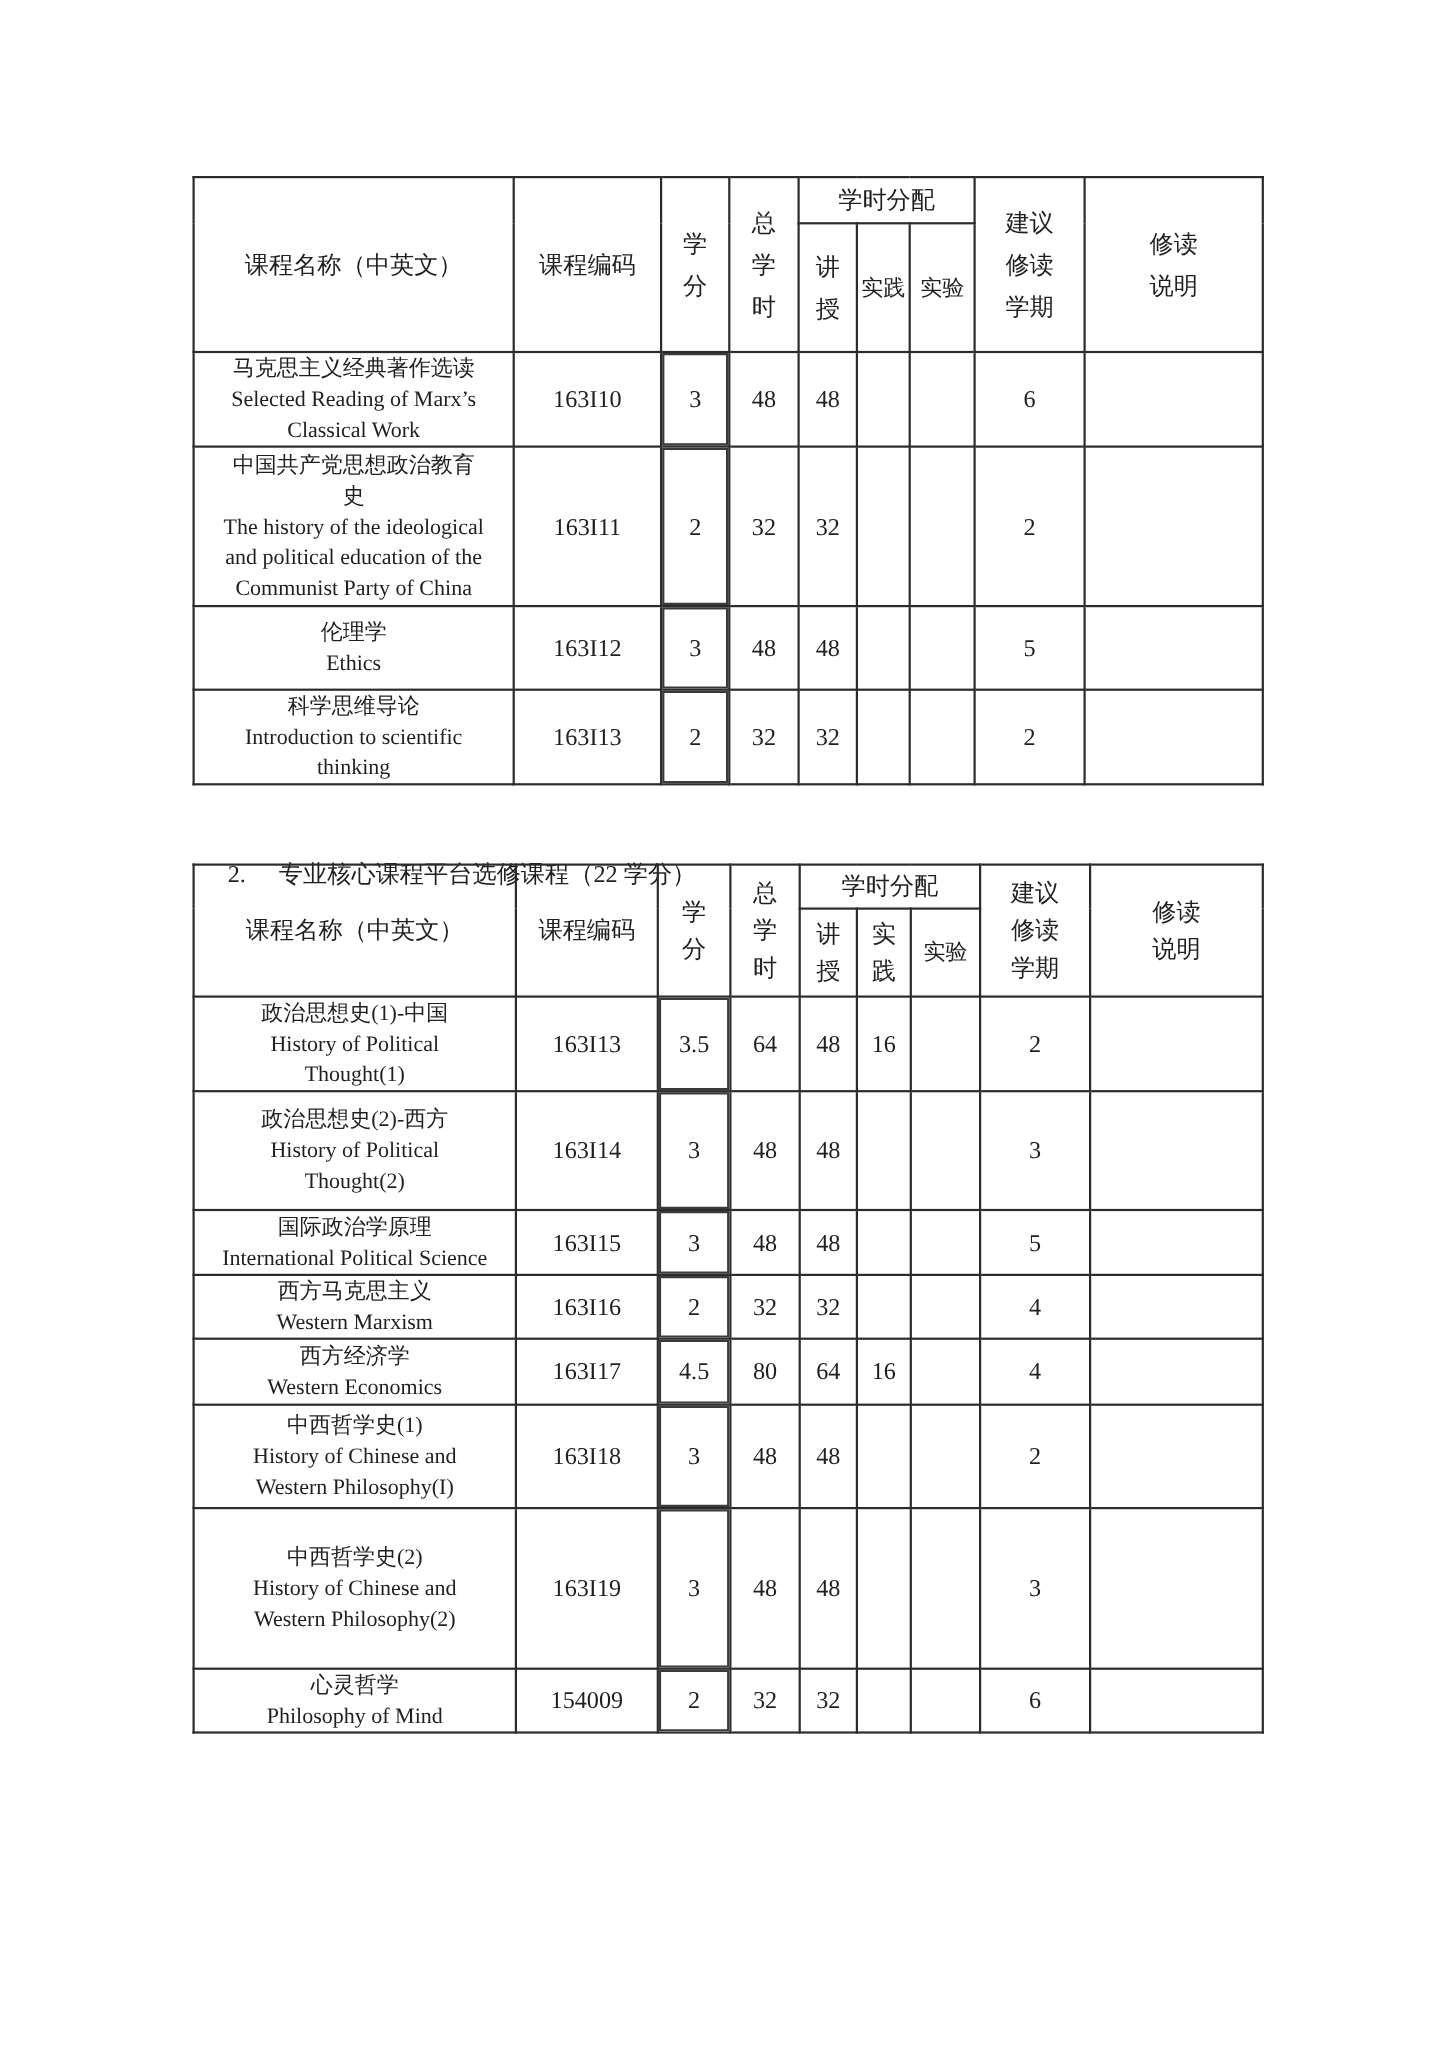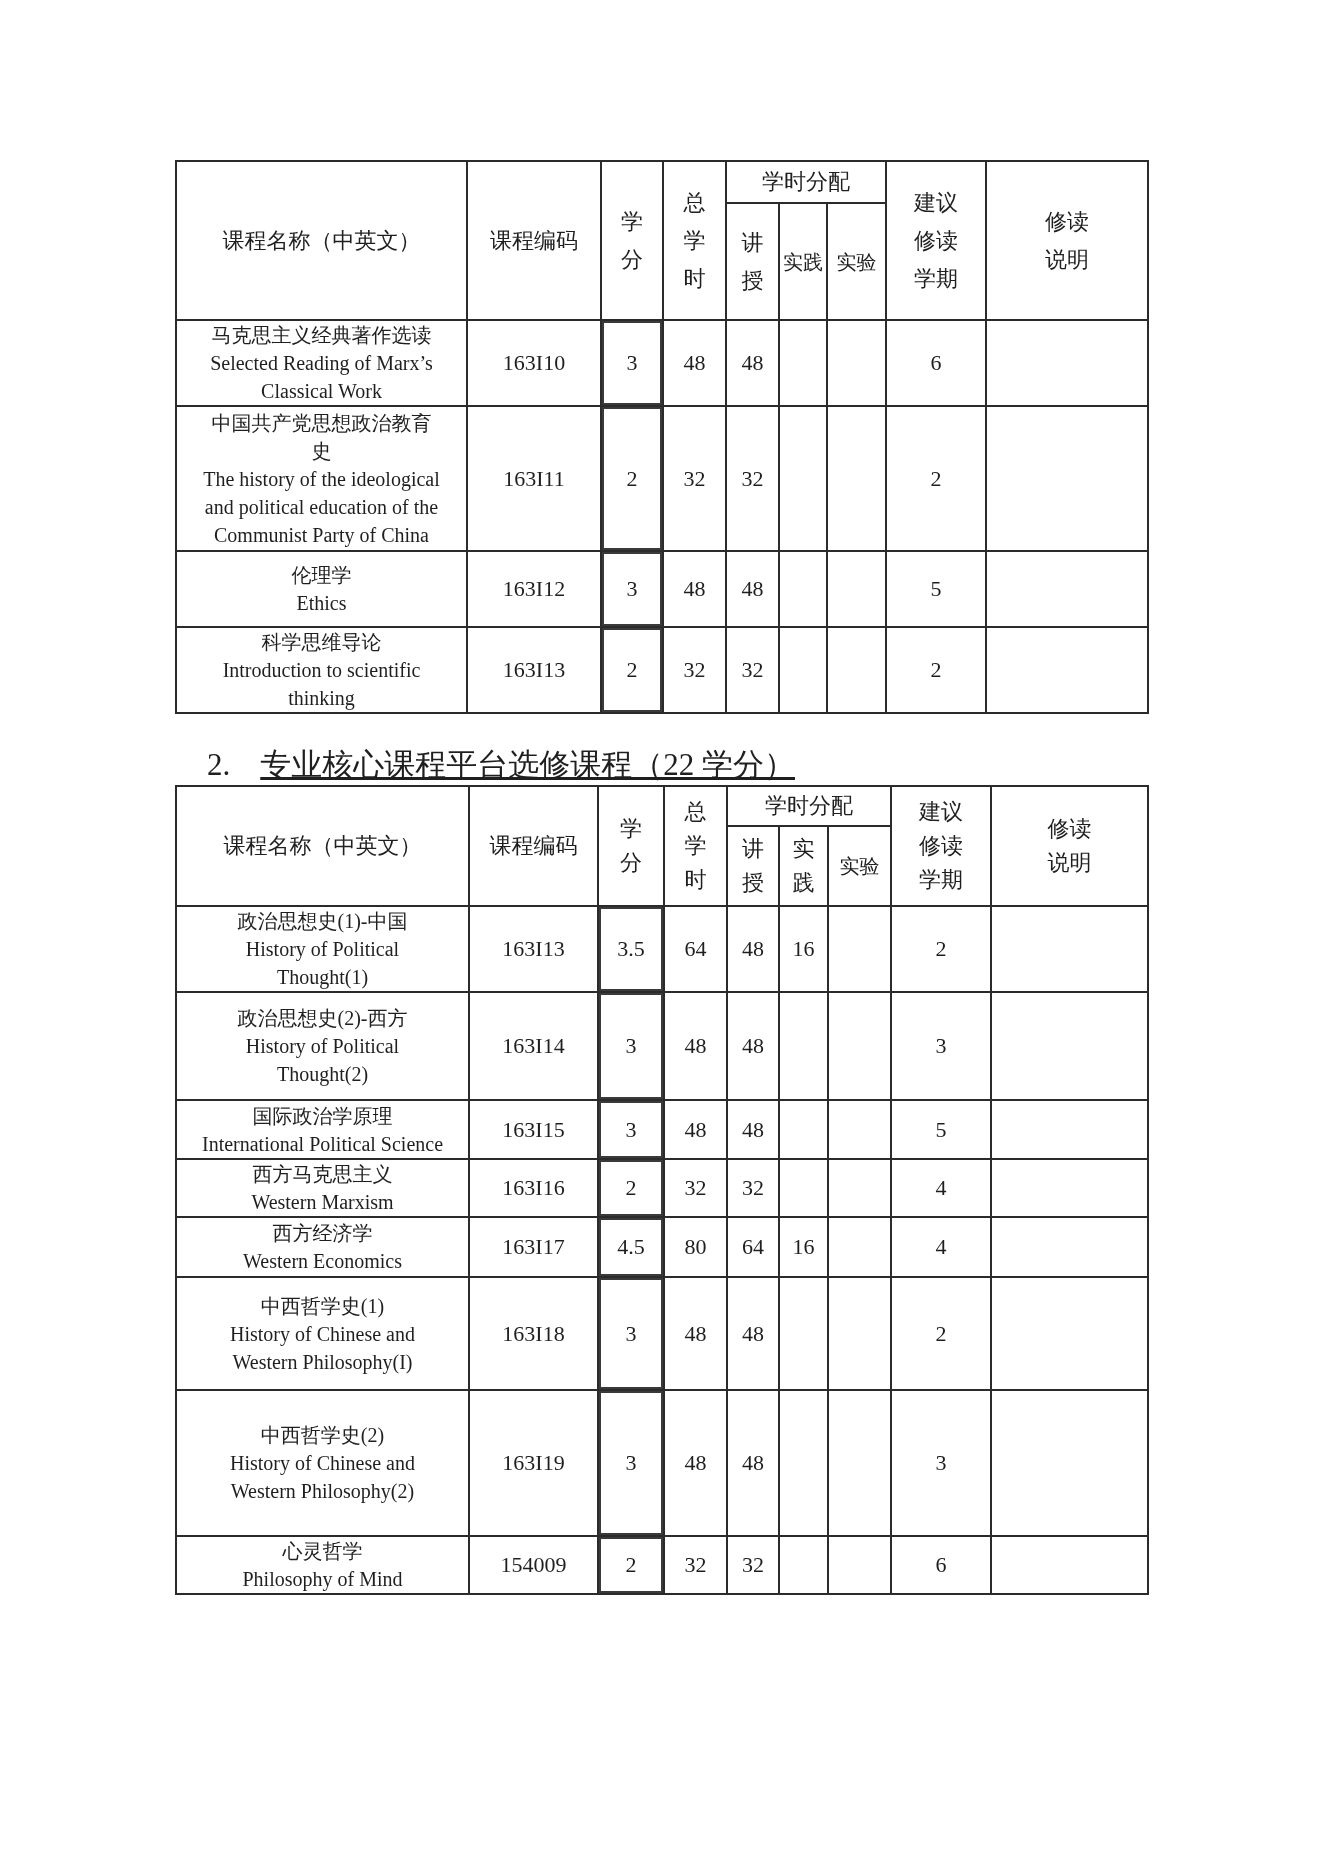--- a/index.html
+++ b/index.html
@@ -30,26 +30,25 @@
   .t2 th { line-height: 34px; }
   .course-table th.alloc { line-height: 1.1; }
   .course-table th.small-h { font-size: 20px; }
   .course-table td { font-size: 22px; line-height: 28px; }
   .course-table td.name { font-size: 20px; }
   .course-table td.credit { box-shadow: inset 0 0 0 2px #3a3a3a; }
   .t1 { top: 160px; left: 175px; width: 972px; }
   .t2 { top: 785px; left: 175px; width: 972px; }
   .sec-title {
     position: absolute;
-    top: 750px;
+    top: 780px;
     left: 207px;
-    font-size: 31px;
+    font-size: 22px;
     line-height: 30px;
     white-space: nowrap;
-    text-decoration: underline;
   }
   .sec-title .sec-num { display: inline-block; margin-right: 30px; }
 </style>
 </head>
 <body>
 
 <div class="page">
 
   <table class="course-table t1">
     <colgroup>
@@ -239,21 +238,21 @@
 Western Economics</td>
         <td>163I17</td>
         <td class="credit">4.5</td>
         <td>80</td>
         <td>64</td>
         <td>16</td>
         <td></td>
         <td>4</td>
         <td></td>
       </tr>
-      <tr style="height:113px">
+      <tr style="height:94px">
         <td class="name">中西哲学史(1)
 History of Chinese and
 Western Philosophy(I)</td>
         <td>163I18</td>
         <td class="credit">3</td>
         <td>48</td>
         <td>48</td>
         <td></td>
         <td></td>
         <td>2</td>

